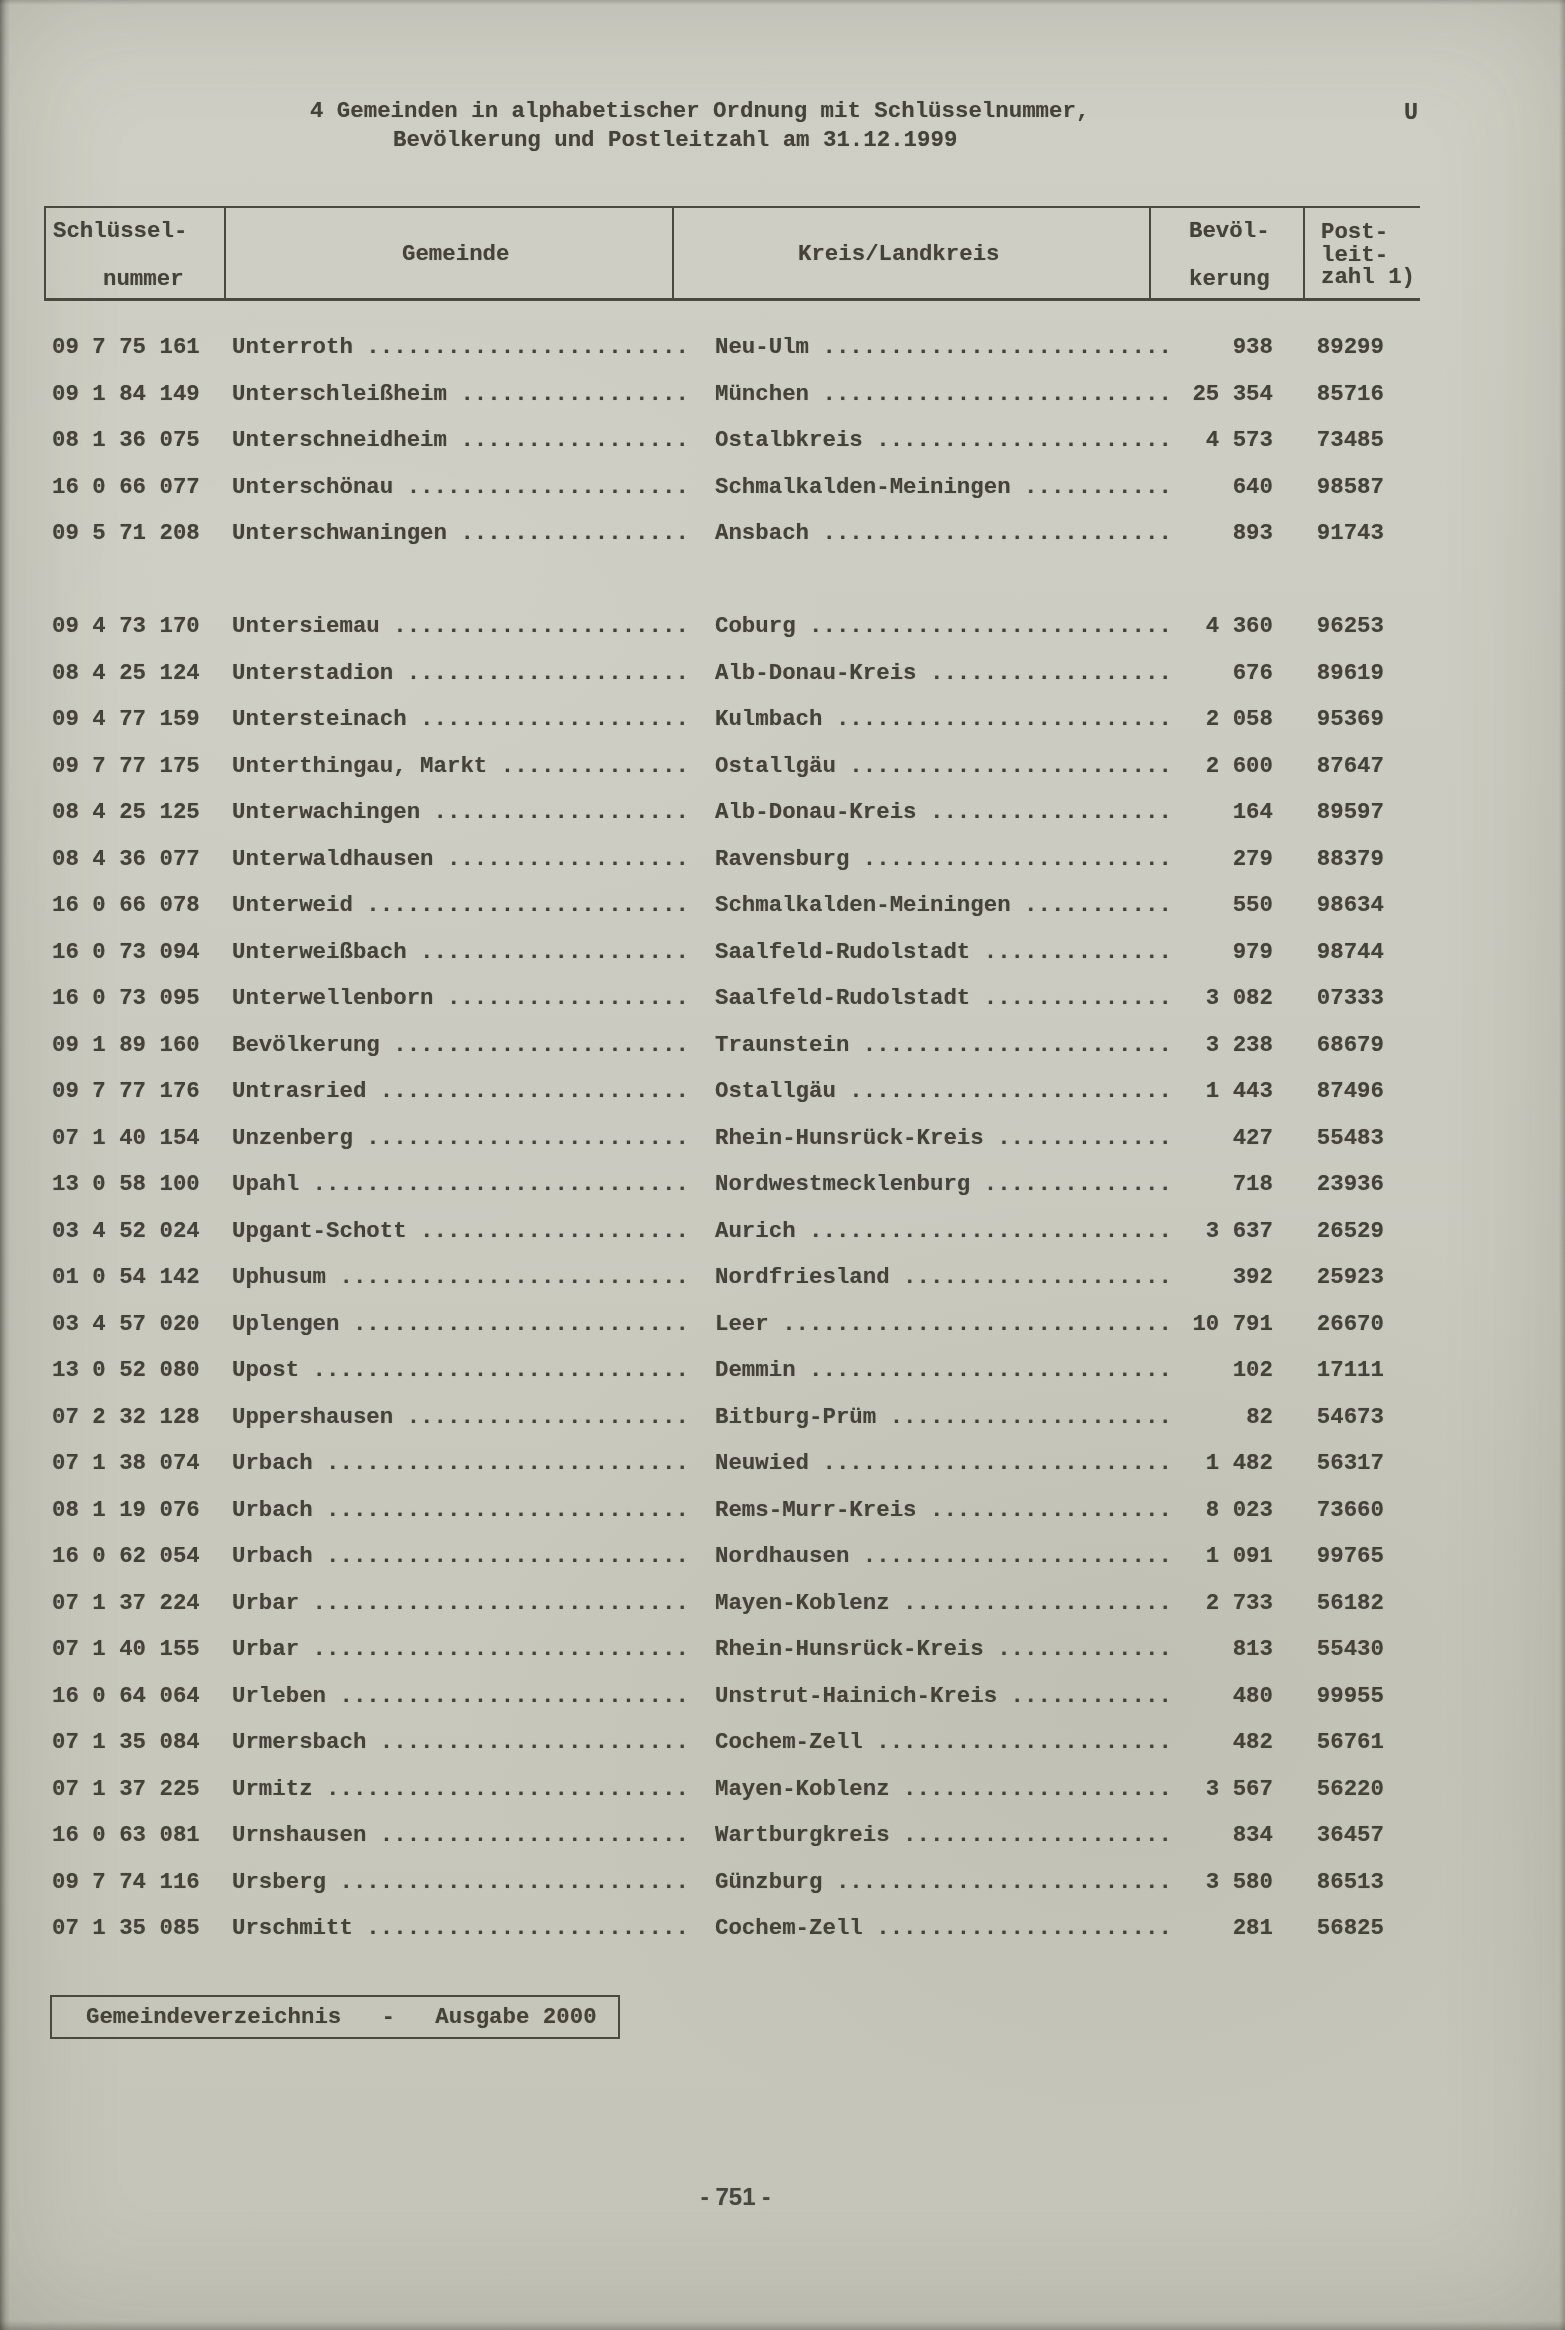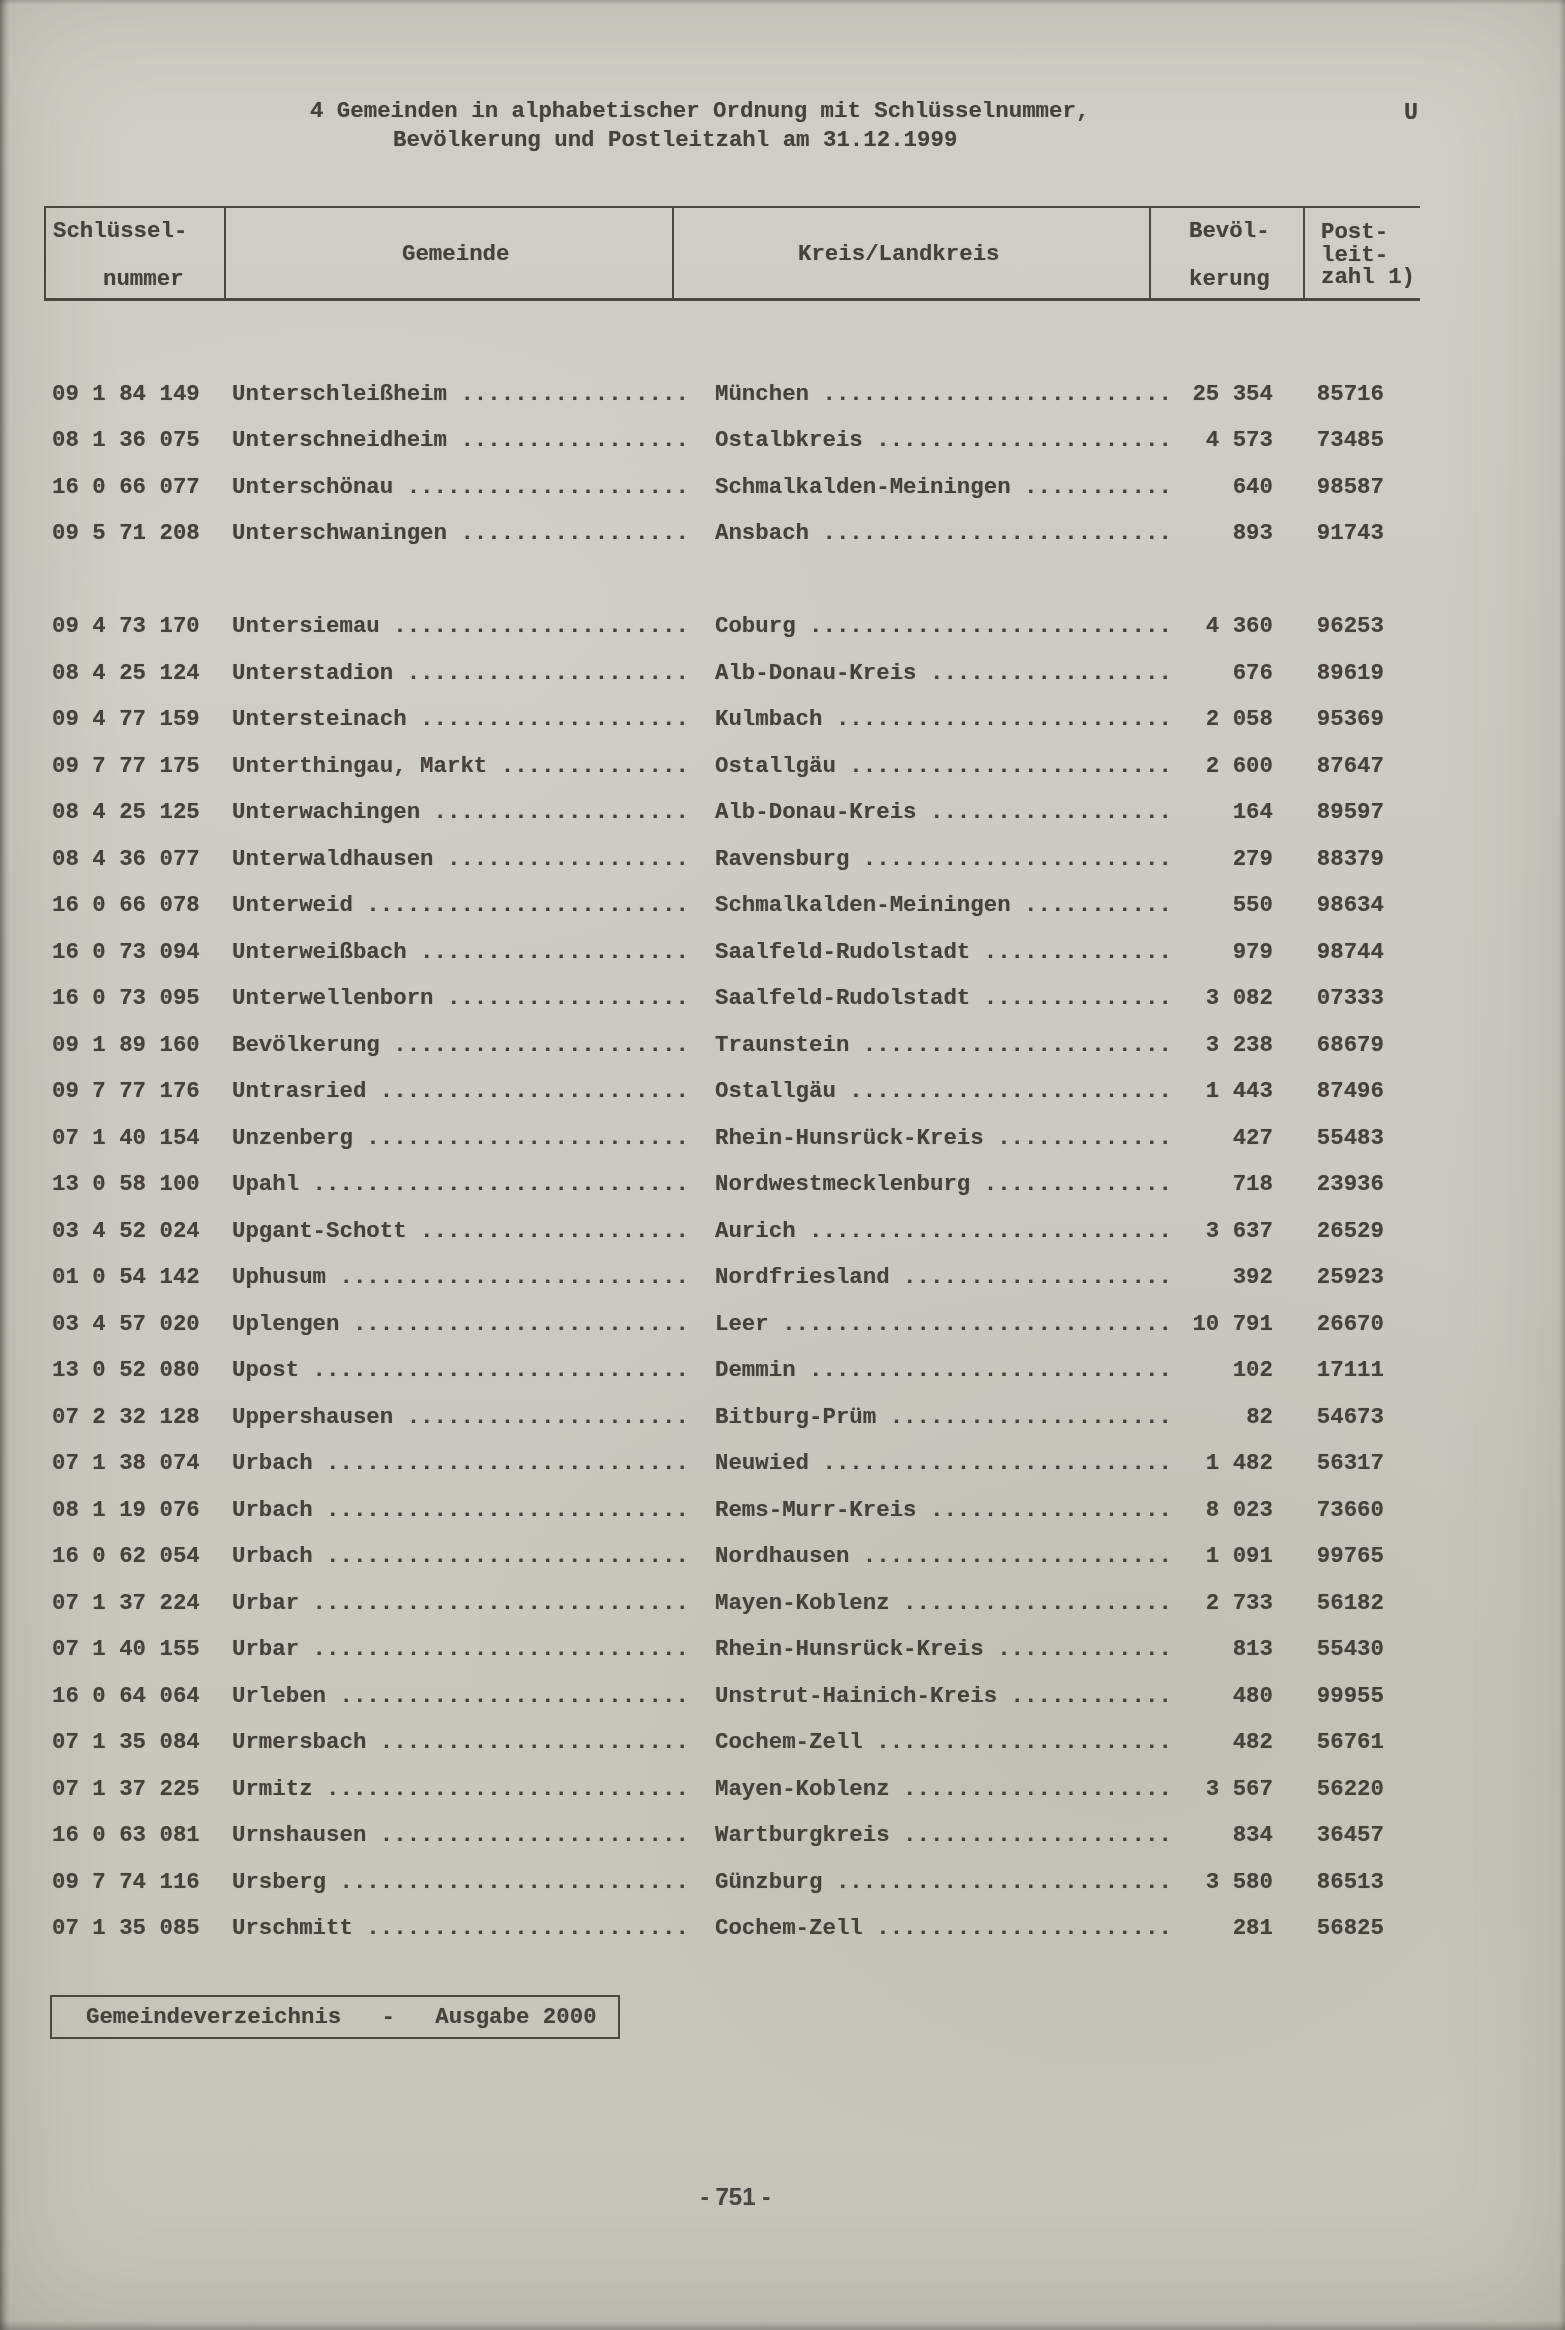--- a/index.html
+++ b/index.html
@@ -111,20 +111,27 @@
   <div class="mono h-schl2">nummer</div>
   <div class="mono h-gem">Gemeinde</div>
   <div class="mono h-kreis">Kreis/Landkreis</div>
   <div class="mono h-bev1">Bevöl-</div>
   <div class="mono h-bev2">kerung</div>
   <div class="mono h-plz1">Post-</div>
   <div class="mono h-plz2">leit-</div>
   <div class="mono h-plz3">zahl 1)</div>
 
   <div class="table-body">
+    <div class="row" style="top: 336px;">
+      <span class="cell c-key">09 7 75 161</span>
+      <span class="cell c-gem">Unterroth ........................</span>
+      <span class="cell c-kreis">Neu-Ulm ..........................</span>
+      <span class="cell c-bev">938</span>
+      <span class="cell c-plz">89299</span>
+    </div>
 
     <div class="row" style="top: 383px; padding-left: 48px;">
       <span class="cell c-key">09 1 84 149</span>
       <span class="cell c-gem">Unterschleißheim .................</span>
       <span class="cell c-kreis">München ..........................</span>
       <span class="cell c-bev">25 354</span>
       <span class="cell c-plz">85716</span>
     </div>
 
     <div class="row" style="top: 429px;">

